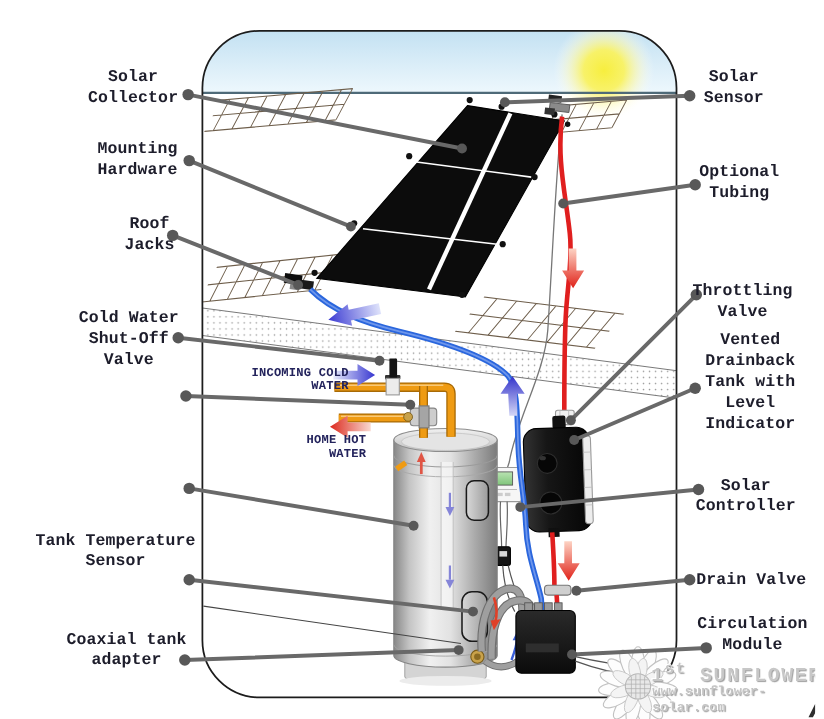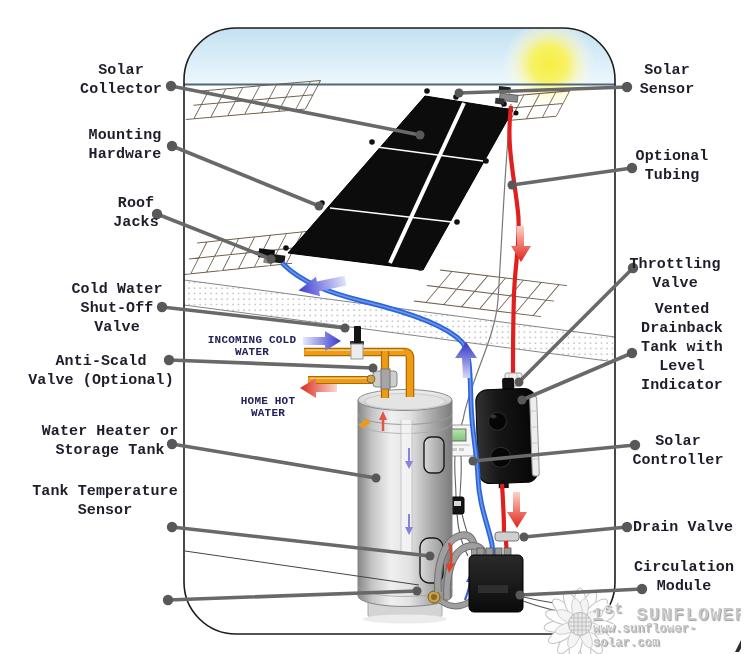--- a/index.html
+++ b/index.html
@@ -1,21 +1,21 @@
 <!DOCTYPE html>
 <html><head>
 <meta charset="utf-8">
 <style>
   html,body{margin:0;padding:0;background:#ffffff;}
   #stage{position:relative;width:741px;height:654px;overflow:hidden;background:#fff;
          font-family:Liberation Mono, monospace;}
   #art{position:absolute;left:0;top:0;}
   .lbl{position:absolute;text-align:center;font-weight:bold;font-size:15px;line-height:19px;
        color:#1d1d2b;white-space:pre-line;letter-spacing:0.1px;}
-  .flowlbl{position:absolute;text-align:center;font-weight:bold;font-size:11px;line-height:12px;
+  .flowlbl{position:absolute;text-align:right;font-weight:bold;font-size:11px;line-height:12px;
        color:#23235c;white-space:pre-line;letter-spacing:0.2px;}
   .wm-brand{position:absolute;left:592px;top:601px;width:170px;font-weight:bold;font-size:18px;
        letter-spacing:1.5px;color:#c7c7c7;text-shadow:-1px -1px 0 #ffffff,1px 1px 1px #9e9e9e;}
   .wm-brand sup{font-size:14px;}
   .wm-url{position:absolute;left:593px;top:622px;width:170px;font-weight:bold;font-size:12px;
        letter-spacing:0.2px;color:#c4c4c4;text-shadow:-1px -1px 0 #ffffff,1px 1px 1px #9e9e9e;}
 </style>
 </head>
 <body>
 
@@ -378,26 +378,24 @@
 
 <div class="lbl" style="left:36px;top:61px;width:170px;">Solar
 Collector</div>
 <div class="lbl" style="left:40px;top:126px;width:170px;">Mounting
 Hardware</div>
 <div class="lbl" style="left:51px;top:194px;width:170px;">Roof
 Jacks</div>
 <div class="lbl" style="left:32px;top:280px;width:170px;">Cold Water
 Shut-Off
 Valve</div>
-<div class="lbl" style="left:16px;top:352px;width:170px;">Anti-Scald
-Valve (Optional)</div>
-<div class="lbl" style="left:25px;top:422px;width:170px;">Water Heater or
-Storage Tank</div>
 <div class="lbl" style="left:20px;top:482px;width:170px;">Tank Temperature
 Sensor</div>
+<div class="lbl" style="left:30px;top:572px;width:170px;">Coaxial tank
+adapter</div>
 
 <div class="lbl" style="left:597px;top:61px;width:140px;">Solar
 Sensor</div>
 <div class="lbl" style="left:602px;top:147px;width:140px;">Optional
 Tubing</div>
 <div class="lbl" style="left:605px;top:227px;width:140px;margin-top:28px;">Throttling
 Valve</div>
 <div class="lbl" style="left:612px;top:300px;width:140px;">Vented
 Drainback
 Tank with

